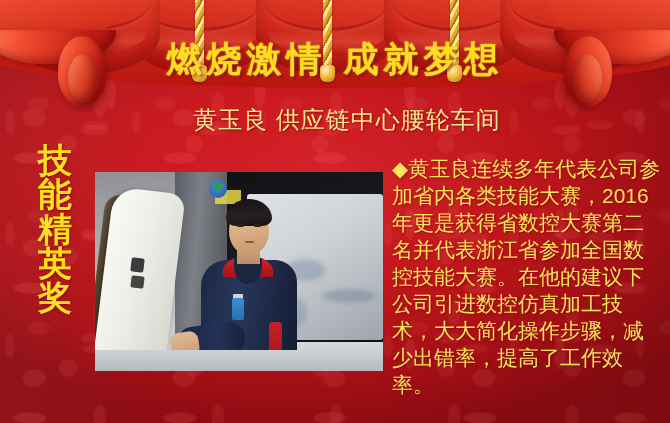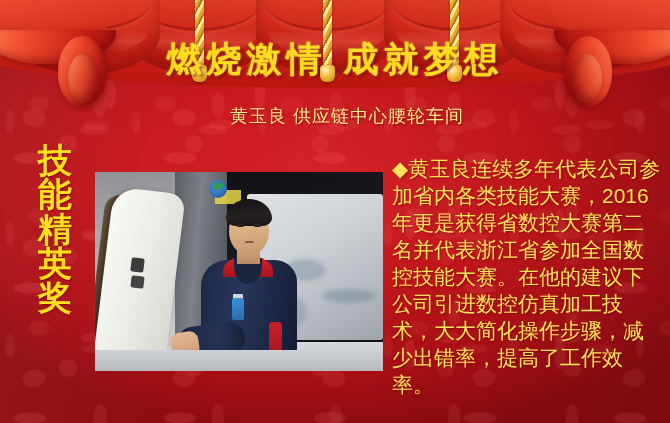--- a/index.html
+++ b/index.html
@@ -117,21 +117,21 @@
     font-family:"DejaVu Serif","Liberation Serif",serif;
     font-weight:700;
     font-size:35px;letter-spacing:5px;
     color:#ffdc1e;
     text-shadow:0 0 2px rgba(255,230,90,.85), 2px 2px 3px rgba(110,6,6,.70);
     white-space:nowrap;
   }
   .subtitle{
     position:absolute;left:0;right:0;top:104px;
     text-align:center;
-    font-size:18px;letter-spacing:1px;
+    font-size:24px;letter-spacing:1px;
     color:#ffe98e;
     text-shadow:1px 1px 2px rgba(110,6,6,.65);
     white-space:nowrap;
     padding-left:24px;
   }
 
   
   .award{
     position:absolute;left:34px;top:143px;
     width:42px;

